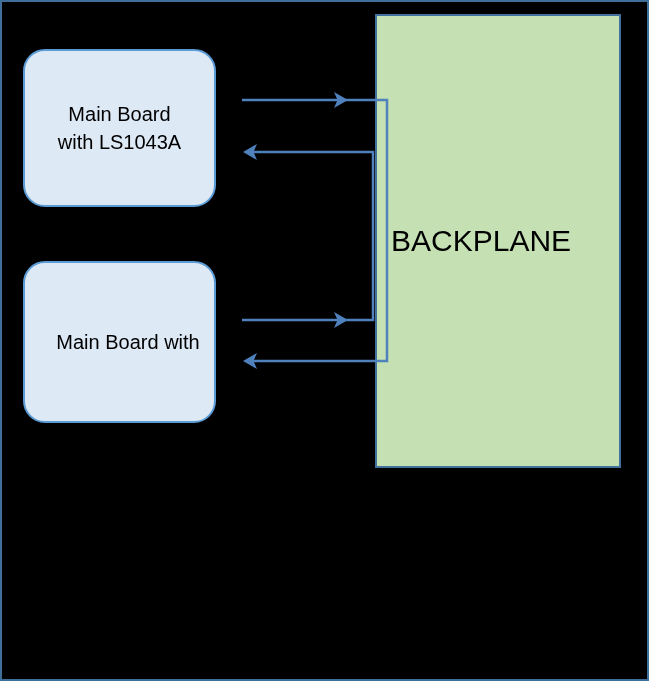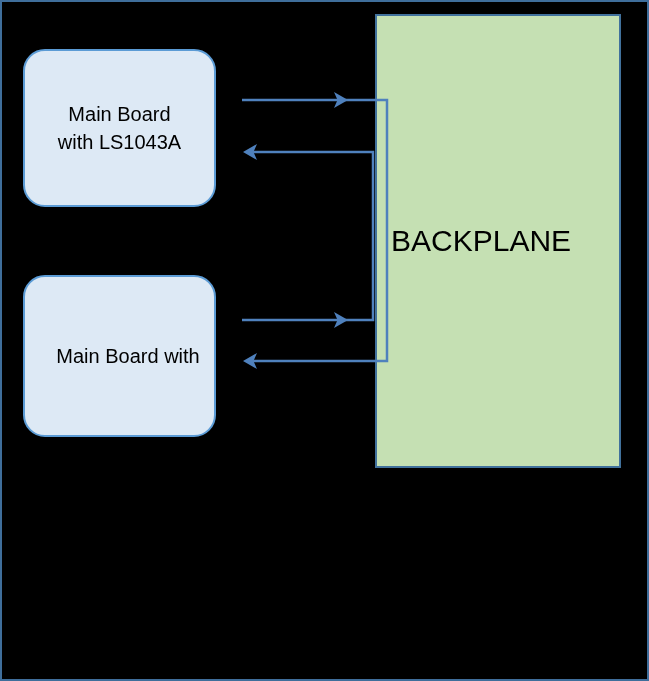--- a/index.html
+++ b/index.html
@@ -49,21 +49,21 @@
     display: flex;
     flex-direction: column;
     align-items: center;
     justify-content: center;
     font-size: 20px;
     line-height: 28px;
     color: #000000;
     text-align: center;
   }
   .board1 { top: 47px;  height: 158px; }
-  .board2 { top: 273px; height: 162px; padding-left: 17px; }
+  .board2 { top: 259px; height: 162px; padding-left: 17px; }
   .connectors {
     position: absolute;
     left: -2px;
     top: -2px;
     pointer-events: none;
   }
   .connectors polyline {
     fill: none;
     stroke: #4f81bd;
     stroke-width: 2.5;

